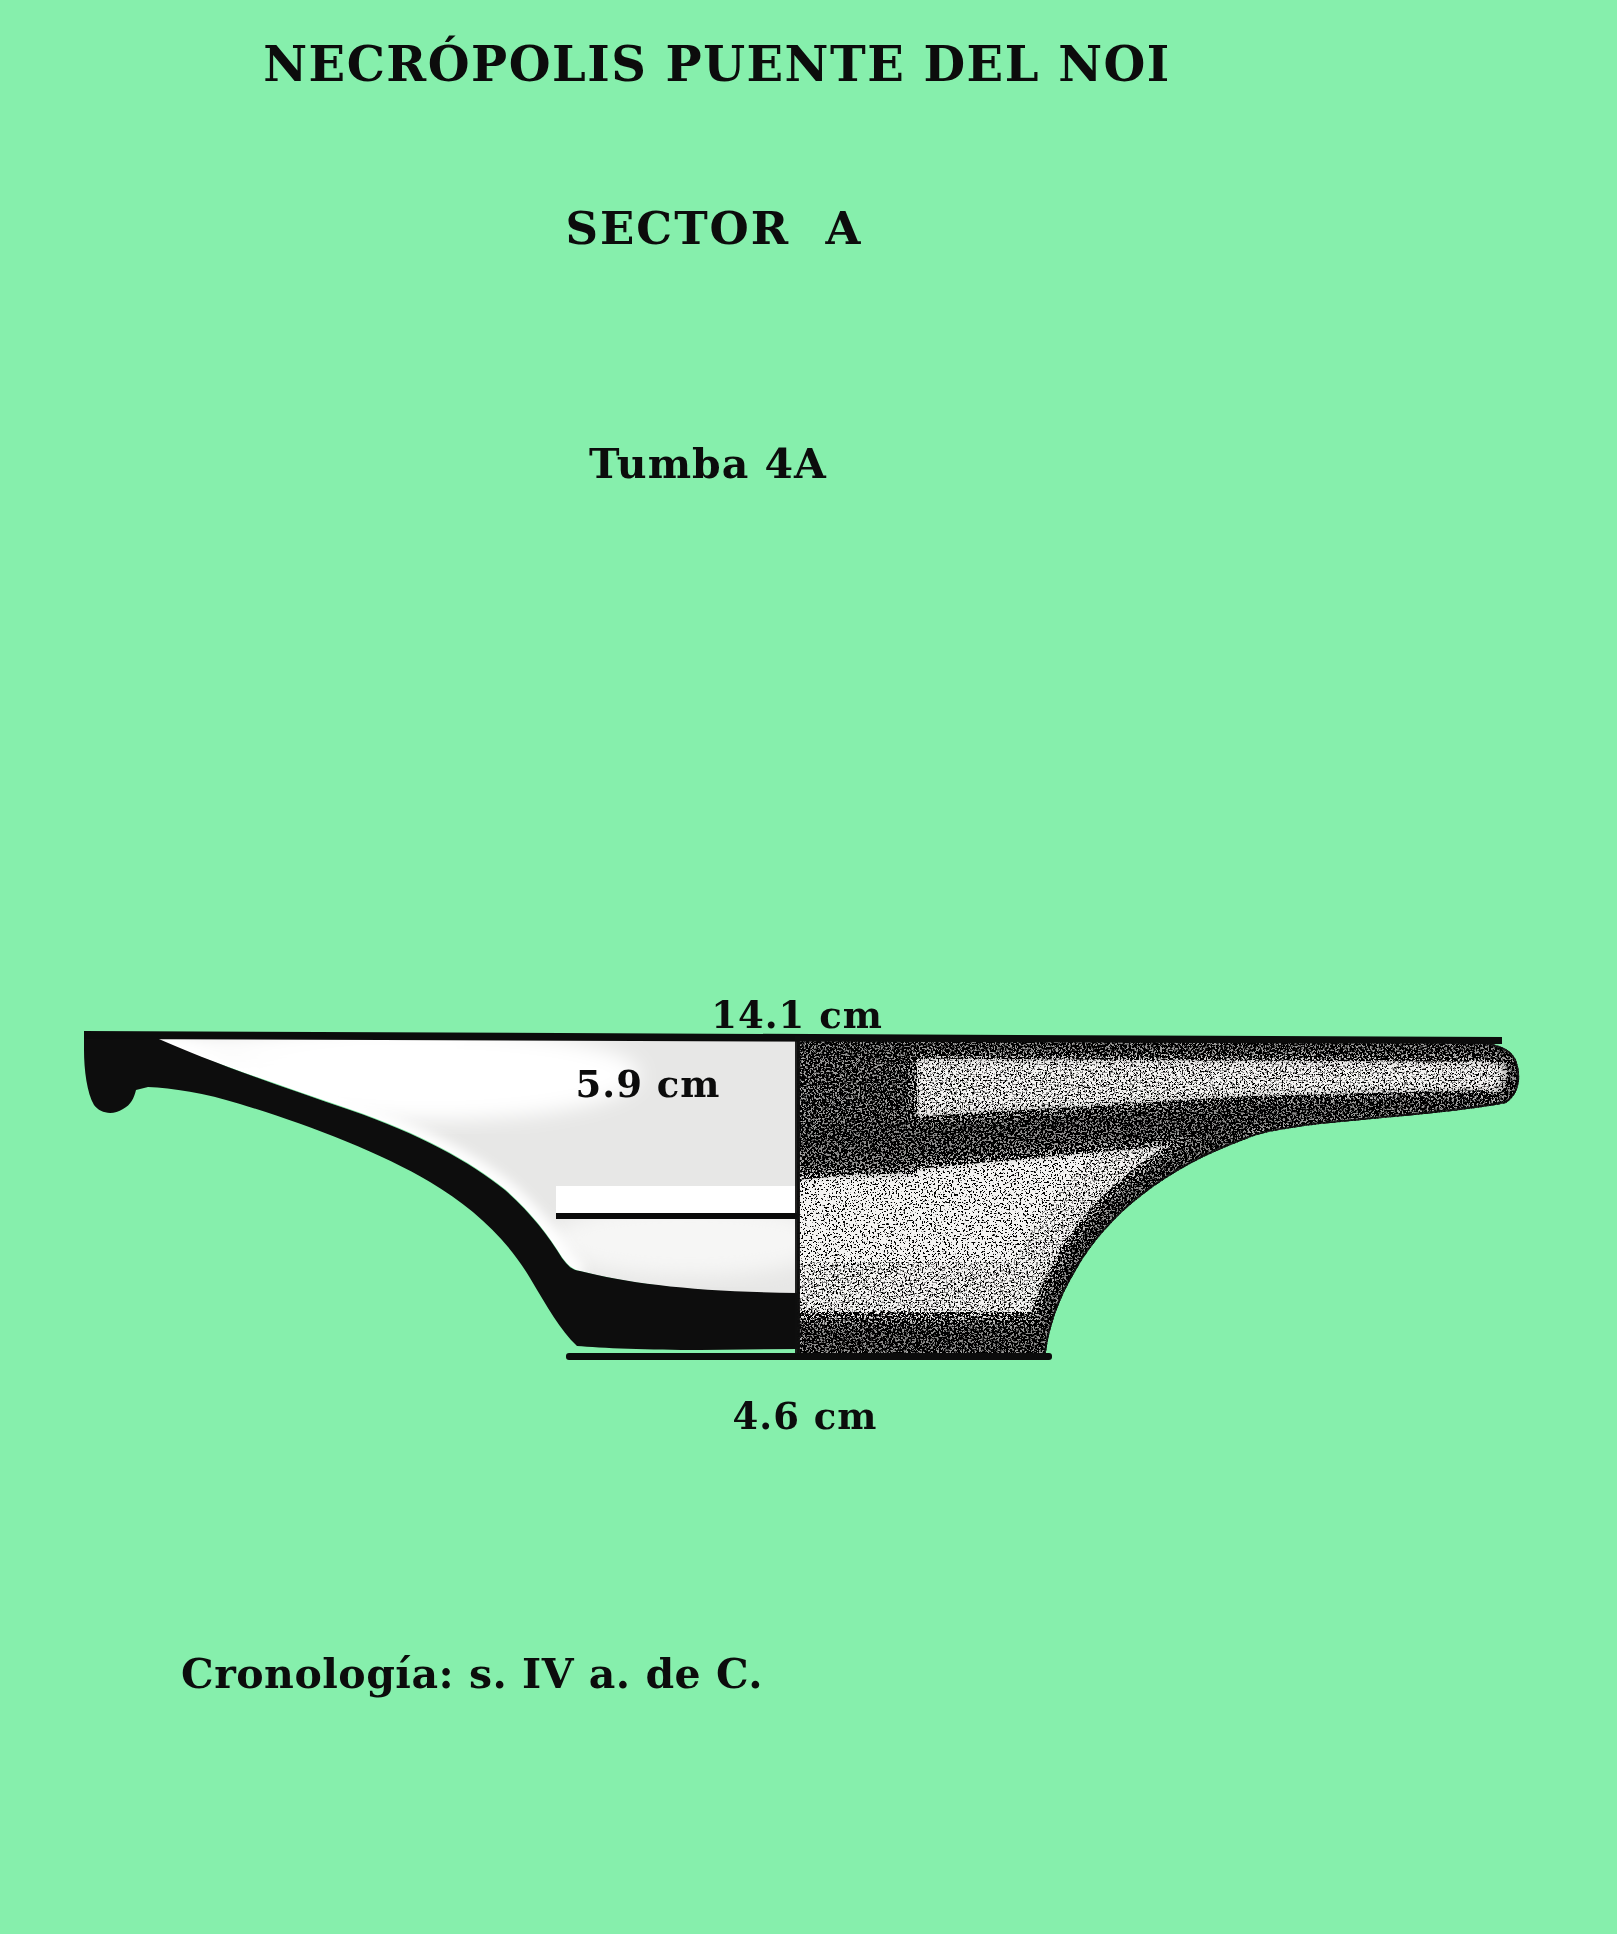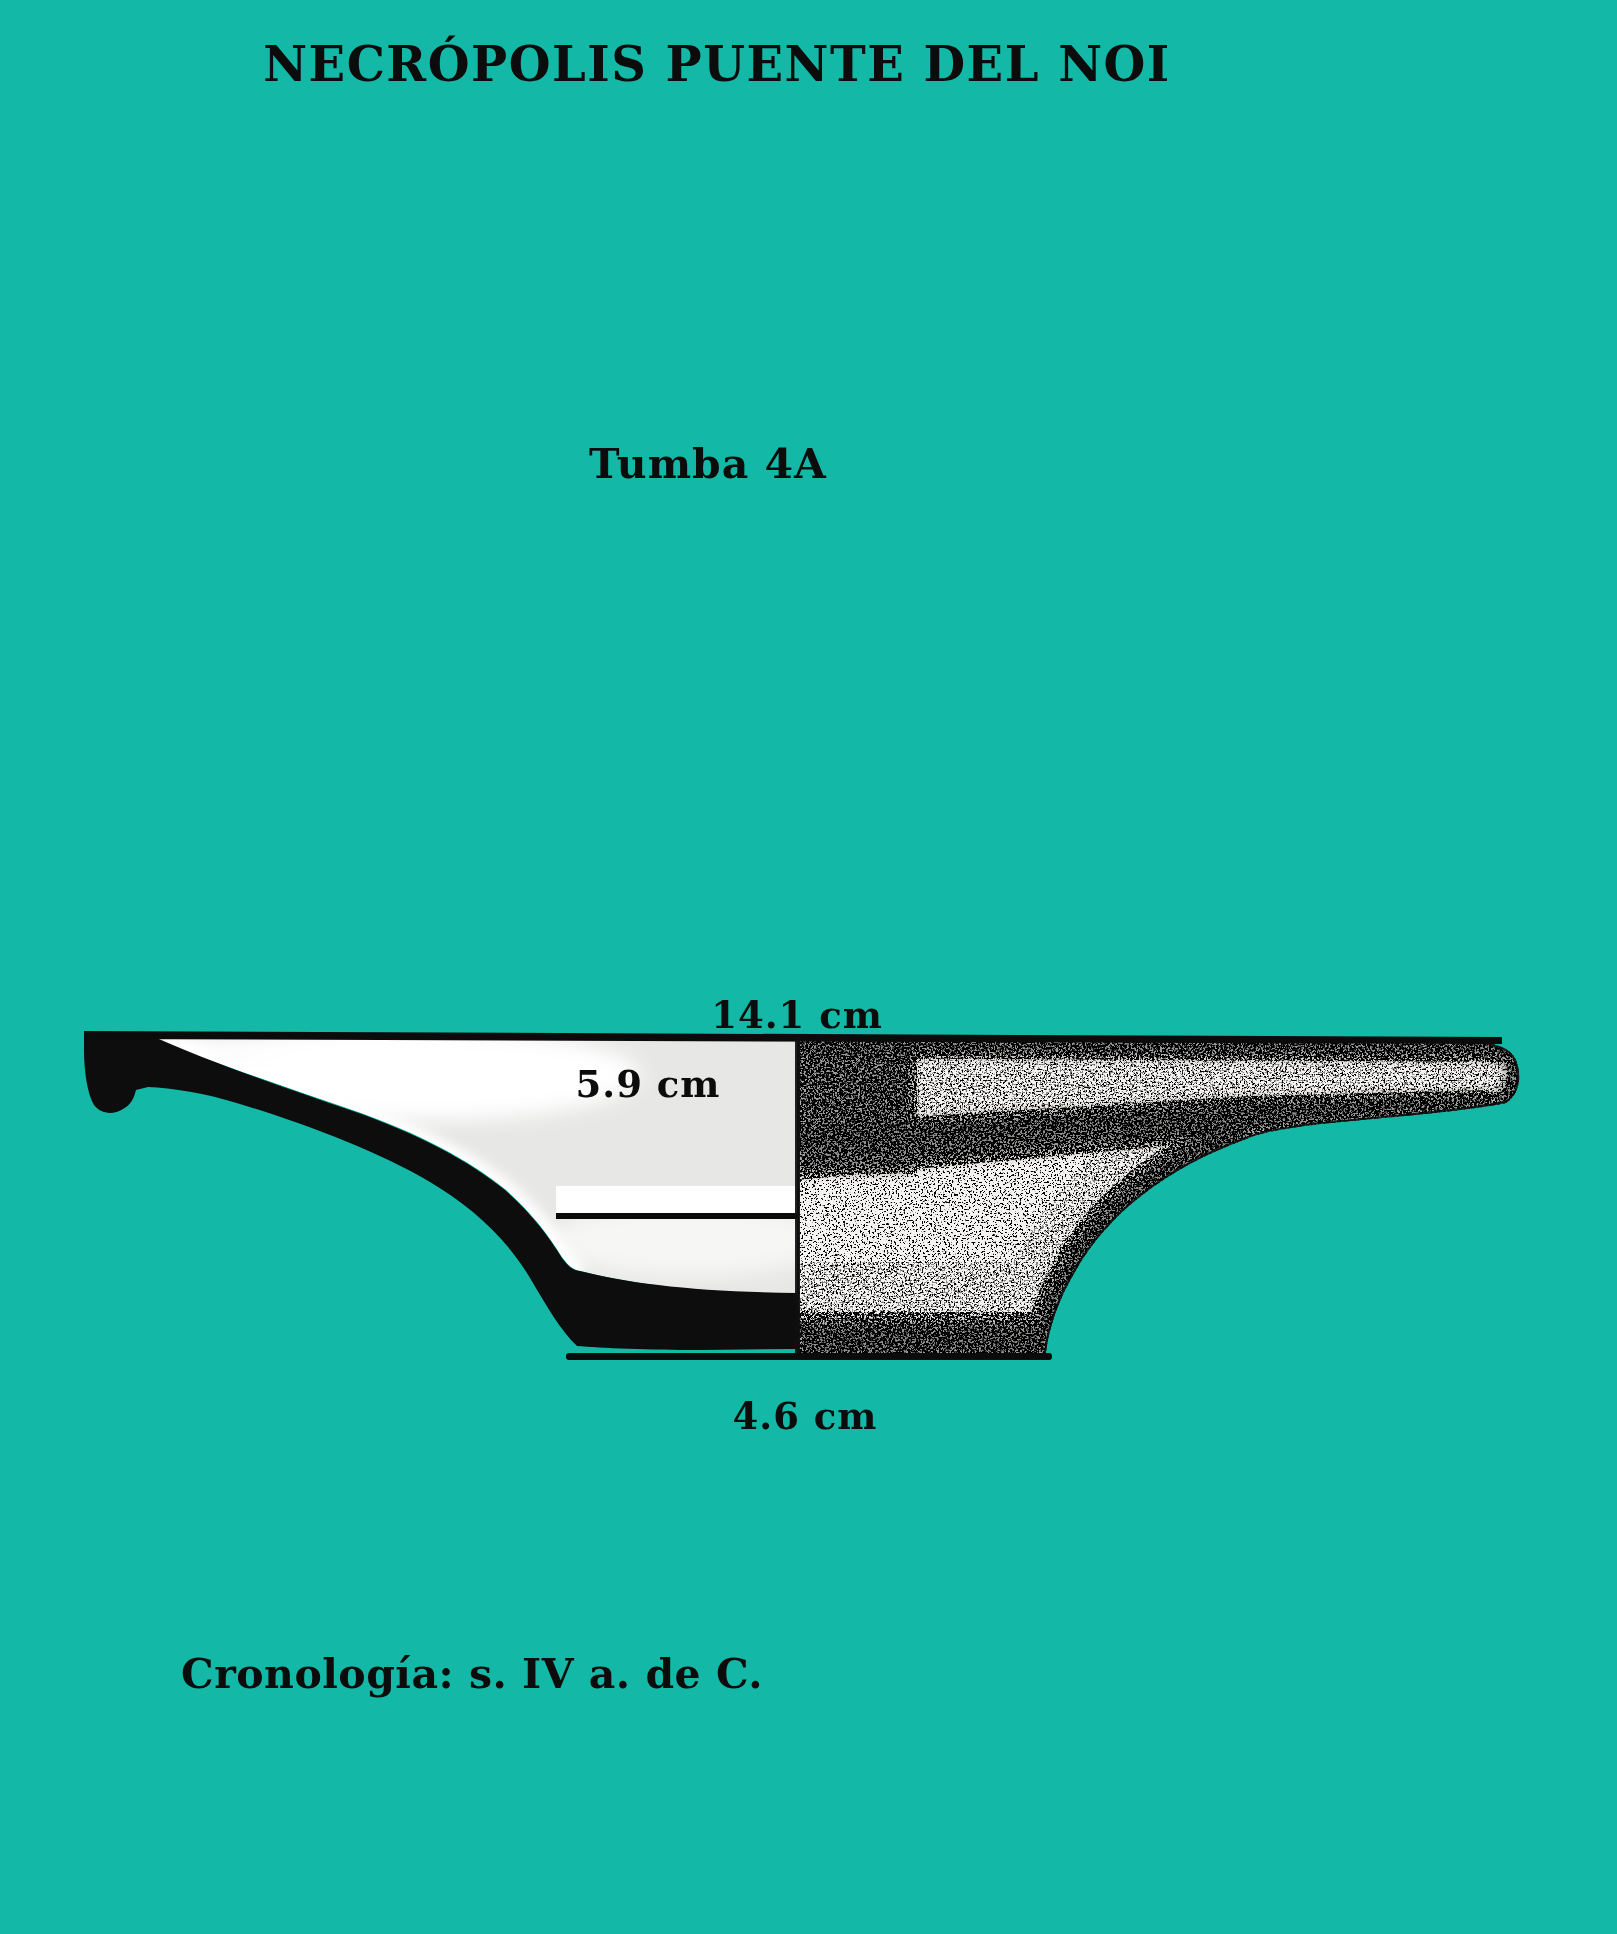--- a/index.html
+++ b/index.html
@@ -1,19 +1,19 @@
 <!DOCTYPE html>
 <html><head>
 <meta charset="utf-8">
 <style>
   html,body{margin:0;padding:0;background:#9a9a9a;}
   .sheet{
     position:relative;
     width:1617px;height:1934px;
-    background:#14b8a6;
+    background:#86efac;
     overflow:hidden;
     font-family:"DejaVu Serif","Liberation Serif",serif;
     color:#0c0c0c;
   }
   .txt{
     position:absolute;
     font-weight:700;
     color:#0c0c0c;
     white-space:pre;
     line-height:1;
@@ -162,20 +162,21 @@
     </g>
 
     <path fill="#0b0b0b" d="M 84,1031 L 1502,1037 L 1502,1044 L 84,1039 Z"></path>
 
     <rect x="795" y="1036" width="5" height="321" fill="#0e0e0e" opacity="0.92"></rect>
 
     <rect x="566" y="1353" width="486" height="7" rx="3" fill="#0b0b0b"></rect>
   </svg>
 
   <div class="txt center t-title">NECRÓPOLIS PUENTE DEL NOI</div>
+  <div class="txt center t-sector">SECTOR  A</div>
   <div class="txt center t-tumba">Tumba 4A</div>
 
   <div class="txt center t-rim">14.1 cm</div>
   <div class="txt center t-depth">5.9 cm</div>
   <div class="txt center t-base">4.6 cm</div>
 
   <div class="txt t-cron">Cronología: s. IV a. de C.</div>
 </div>
 
 </body></html>

